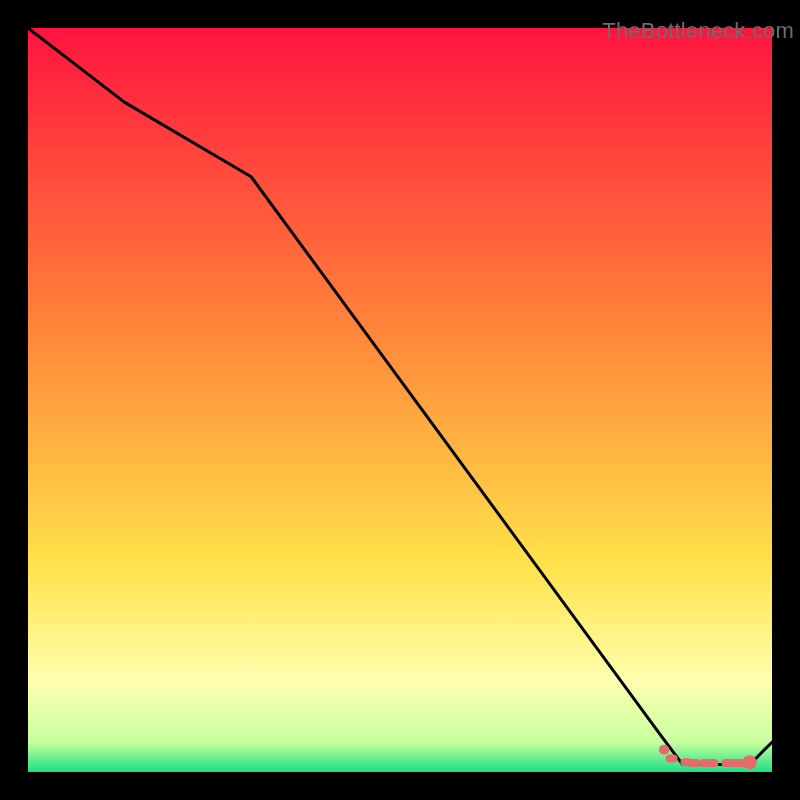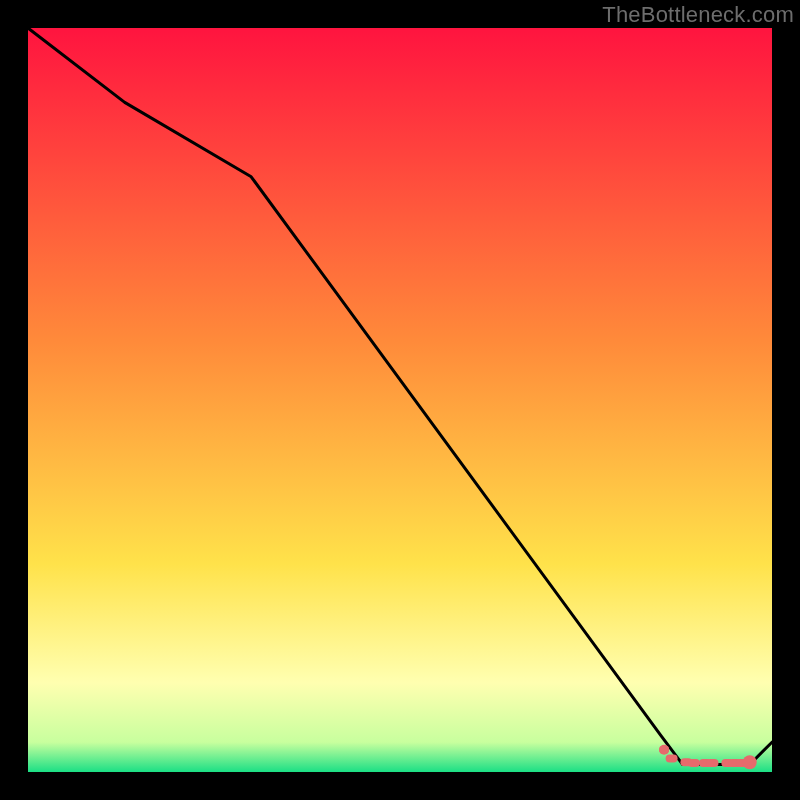--- a/index.html
+++ b/index.html
@@ -9,21 +9,21 @@
     font-family: Arial, Helvetica, sans-serif;
     overflow: hidden;
   }
   .frame {
     position: relative;
     width: 800px; height: 800px;
     background: #000;
   }
   .attribution {
     position: absolute;
-    top: 2px; right: 6px;
+    top: 18px; right: 6px;
     color: #6d6d6d;
     font-size: 22px;
     letter-spacing: 0.2px;
     z-index: 5;
   }
   .plot {
     position: absolute;
     left: 28px; top: 28px;
     width: 744px; height: 744px;
     overflow: hidden;

